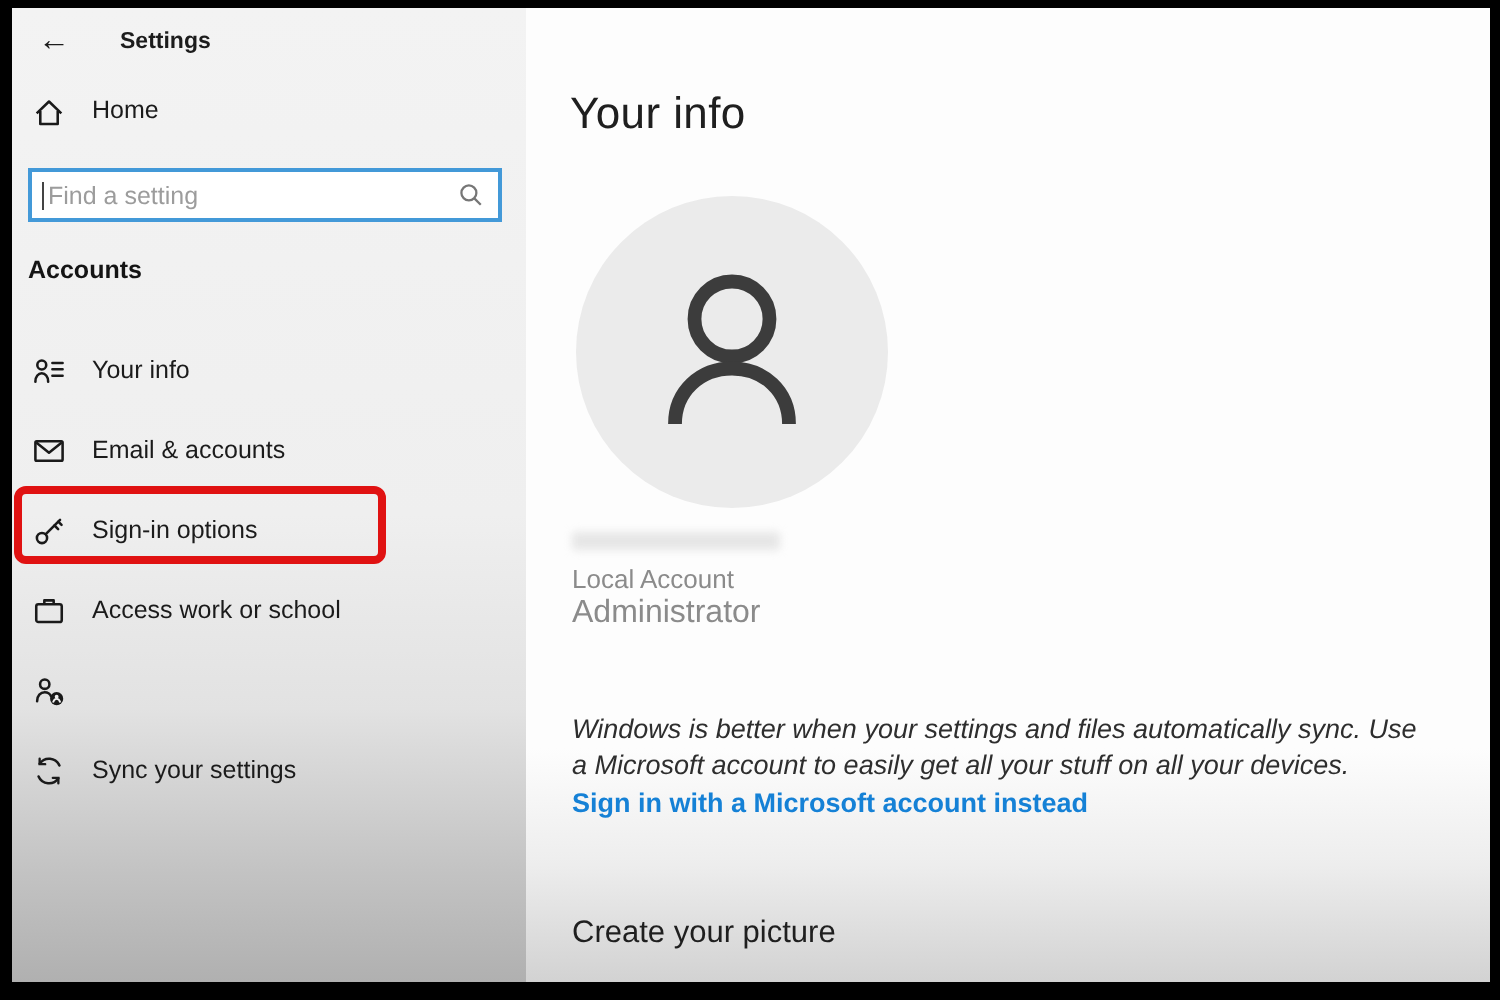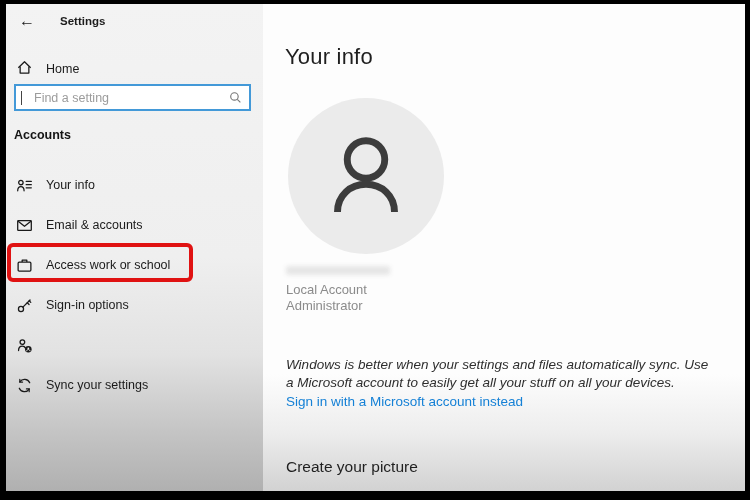--- a/index.html
+++ b/index.html
@@ -31,37 +31,37 @@
   .back-btn {
     width: 20px; margin-left: 13px;
     font-size: 16px; line-height: 16px; color: #1c1c1c;
   }
   .app-title {
     margin-left: 21px;
     font-size: 11.5px; font-weight: bold; color: #1c1c1c;
   }
   .home-row {
     position: absolute; left: 0; top: 44px; right: 0; height: 28px;
-    display: flex; align-items: flex-end;
+    display: flex; align-items: flex-start;
   }
   .home-row .nav-icon { margin-left: 10px; }
   .home-label { margin-left: 13px; font-size: 12.5px; color: #1b1b1b; }
   .search-box {
     position: absolute; left: 8px; top: 80px;
     width: 237px; height: 27px;
     background: #fff;
     border: 2px solid #4399d8;
     display: flex; align-items: center;
   }
   .caret {
     display: inline-block; width: 1px; height: 14px;
     background: #444; margin-left: 5px;
   }
   .search-placeholder {
-    margin-left: 12px; font-size: 12.5px; color: #9c9c9c;
+    margin-left: 2px; font-size: 12.5px; color: #9c9c9c;
     flex: 1;
   }
   .search-glyph { margin-right: 7px; display: flex; align-items: center; }
   .section-label {
     position: absolute; left: 8px; top: 124px;
     font-size: 12.5px; font-weight: bold; color: #141414;
   }
   .nav-list { position: absolute; left: 0; top: 161px; right: 0; }
   .nav-item {
     height: 40px; display: flex; align-items: center;
@@ -105,32 +105,33 @@
     background: #e6e6e6;
     filter: blur(2px);
     border-radius: 2px;
   }
   .account-name {
     position: absolute; left: 23px; top: 278px;
     font-size: 13px; color: #8b8b8b;
   }
   .account-role {
     position: absolute; left: 23px; top: 294px;
-    font-size: 13px; color: #8b8b8b;
+    font-size: 16px; color: #8b8b8b;
   }
   .sync-text {
     position: absolute; left: 23px; top: 352px;
     width: 432px;
     font-size: 13.5px; line-height: 17.5px; color: #2e2e2e; font-style: italic;
   }
   .ms-link {
     position: absolute; left: 23px; top: 390px;
     font-size: 13.5px; color: #1581d6;
     text-decoration: none;
     cursor: pointer;
+    font-weight: bold;
   }
   .section-heading {
     position: absolute; left: 23px; top: 454px;
     font-size: 15.5px; color: #1f1f1f;
   }
   svg { display: block; }
 </style>
 </head>
 <body>
 
@@ -184,38 +185,38 @@
           <svg viewBox="0 0 16 16" fill="none" stroke="#1a1a1a" stroke-width="1.2" stroke-linejoin="round">
             <rect x="1.6" y="3.4" width="12.8" height="9.2" rx="0.6"></rect>
             <path d="M2 4 L8 8.8 L14 4"></path>
           </svg>
         </span>
         <span class="nav-label">Email &amp; accounts</span>
       </div>
 
       <div class="nav-item">
         <span class="nav-icon">
-          <svg viewBox="0 0 16 16" fill="none" stroke="#1a1a1a" stroke-width="1.2" stroke-linejoin="round">
-            <rect x="2" y="4.8" width="12" height="8.4" rx="1"></rect>
-            <path d="M5.8 4.8 V3 h4.4 v1.8"></path>
-          </svg>
-        </span>
-        <span class="nav-label">Access work or school</span>
-      </div>
-
-      <div class="nav-item">
-        <span class="nav-icon">
           <svg viewBox="0 0 16 16" fill="none" stroke="#1a1a1a" stroke-width="1.2" stroke-linecap="round">
             <circle cx="4.7" cy="11.3" r="2.4"></circle>
             <path d="M6.5 9.5 L13.2 2.8"></path>
             <path d="M10.6 5.4 L12.3 7.1"></path>
             <path d="M12.4 3.6 L13.9 5.1"></path>
           </svg>
         </span>
         <span class="nav-label">Sign-in options</span>
+      </div>
+
+      <div class="nav-item">
+        <span class="nav-icon">
+          <svg viewBox="0 0 16 16" fill="none" stroke="#1a1a1a" stroke-width="1.2" stroke-linejoin="round">
+            <rect x="2" y="4.8" width="12" height="8.4" rx="1"></rect>
+            <path d="M5.8 4.8 V3 h4.4 v1.8"></path>
+          </svg>
+        </span>
+        <span class="nav-label">Access work or school</span>
       </div>
 
       <div class="nav-item">
         <span class="nav-icon">
           <svg viewBox="0 0 16 16" fill="none">
             <circle cx="6" cy="4.8" r="2.2" stroke="#1a1a1a" stroke-width="1.2"></circle>
             <path d="M2.4 12.8 c0-2.6 1.6-4.2 3.6-4.2 c1.3 0 2.4.7 3 1.9" stroke="#1a1a1a" stroke-width="1.2" stroke-linecap="round"></path>
             <circle cx="11.6" cy="11.6" r="3.1" fill="#1a1a1a"></circle>
             <circle cx="11.6" cy="10.7" r="0.9" fill="#f1f1f1"></circle>
             <path d="M9.9 13.4 c.3-1.1 1-1.7 1.7-1.7 s1.4.6 1.7 1.7" stroke="#f1f1f1" stroke-width="0.9" fill="none"></path>

